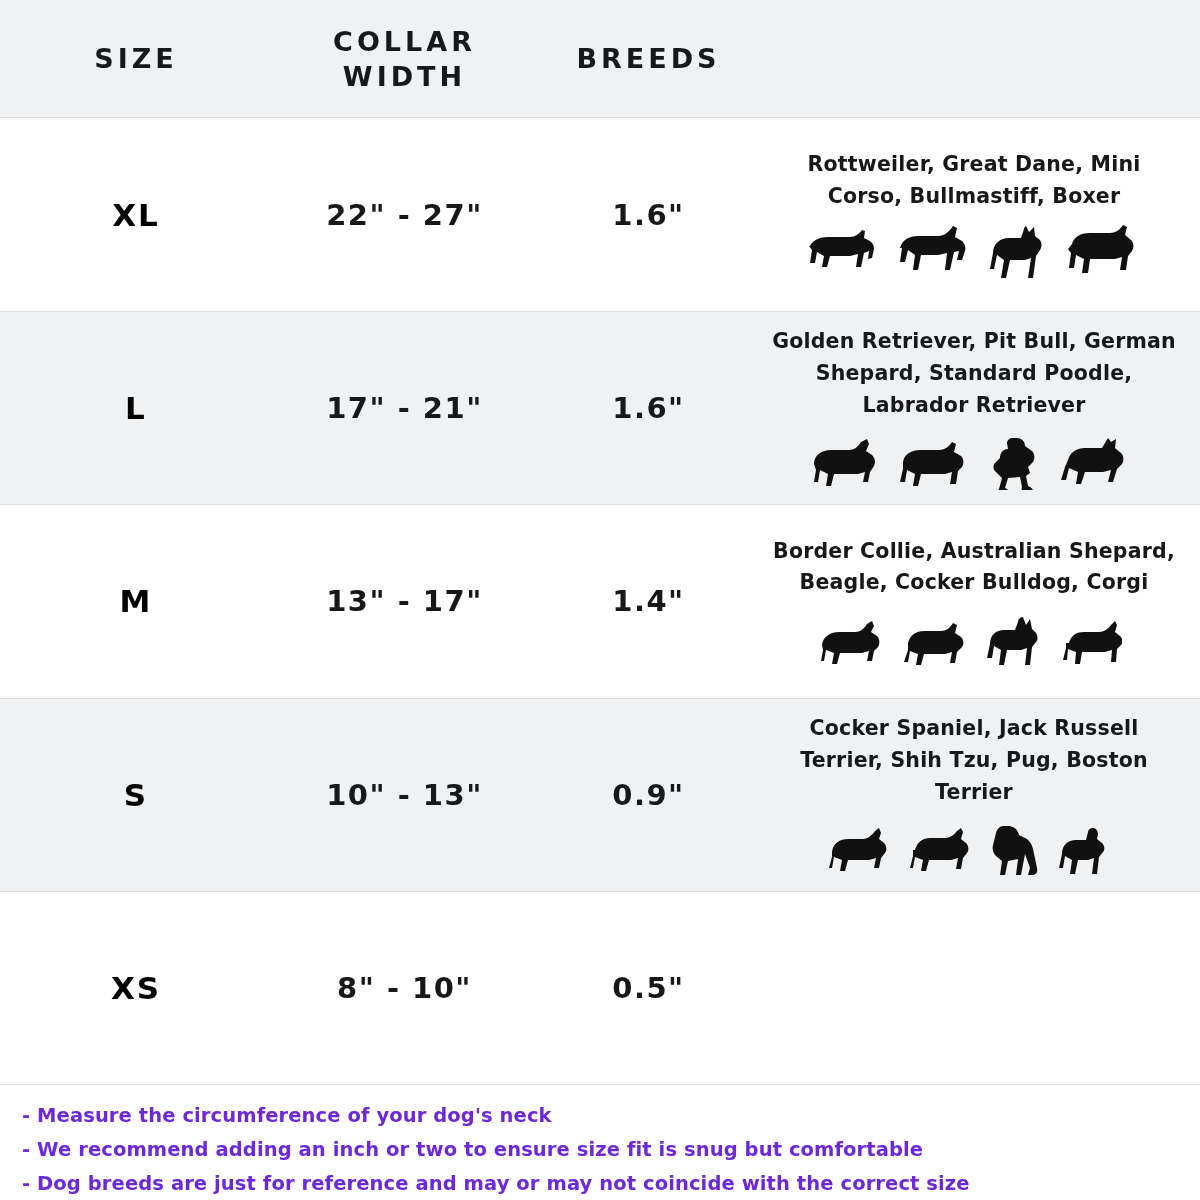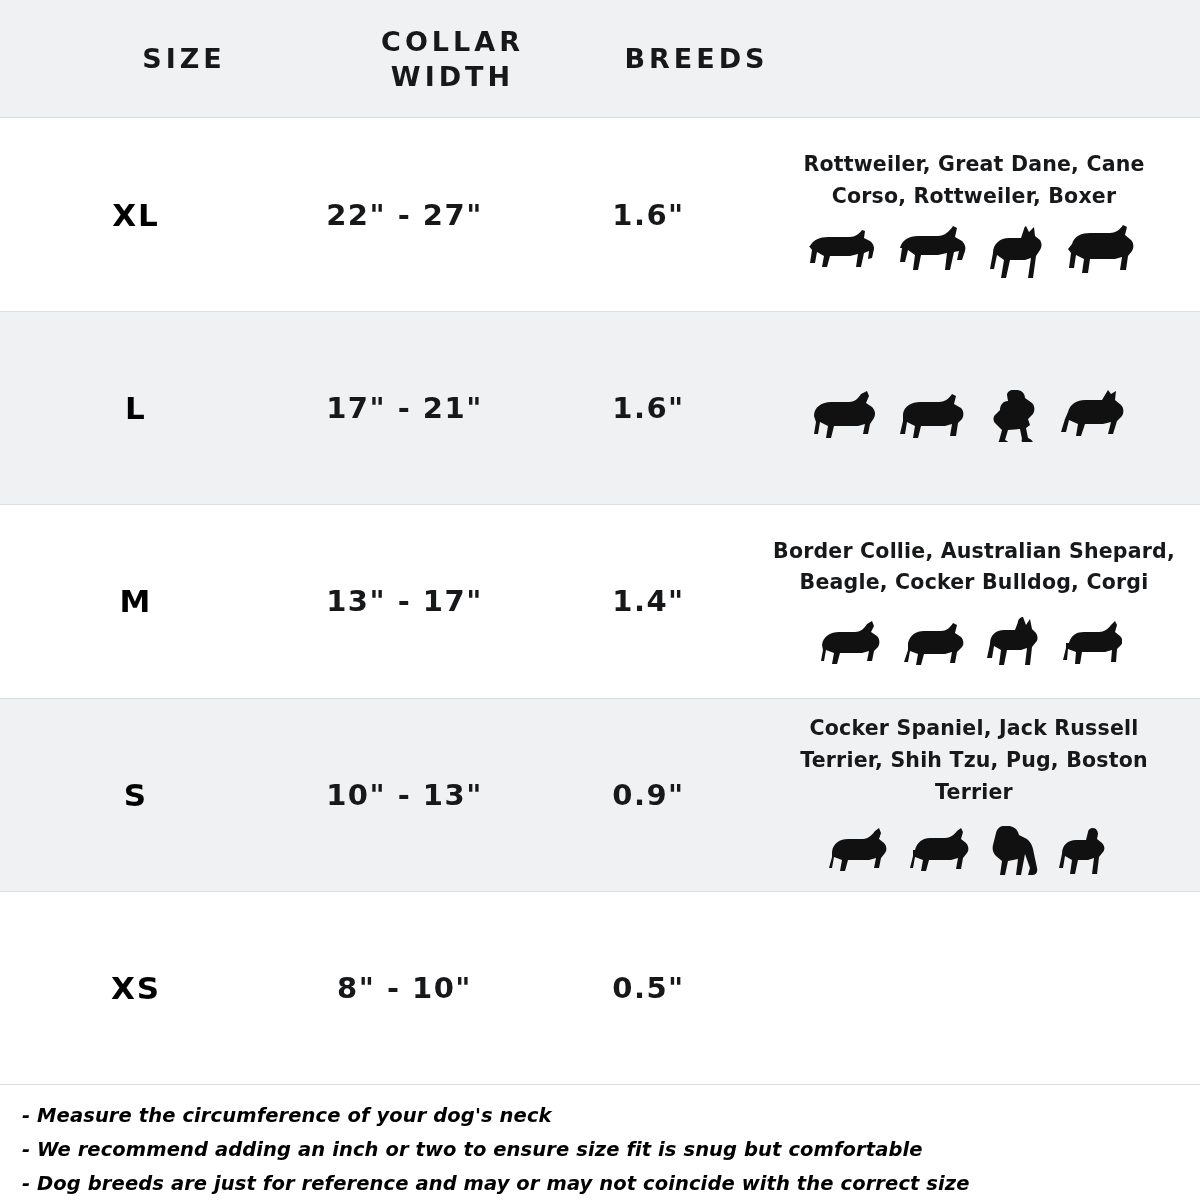--- a/index.html
+++ b/index.html
@@ -14,21 +14,20 @@
     width: 1200px; height: 1200px;
     display: flex; flex-direction: column;
   }
   .chart-header {
     height: 120px;
     display: grid;
     grid-template-columns: 272px 265px 223px 440px;
     align-items: center;
     background: #f0f1f2;
     border-bottom: 1px solid #dcdee0;
-    padding-left: 48px;
   }
   .chart-header .hcell {
     text-align: center;
     font-weight: 700;
     font-size: 27px;
     letter-spacing: 4px;
     line-height: 1.3;
     color: #17181a;
   }
   .chart-row {
@@ -84,23 +83,22 @@
   .breed-icons svg { display: block; }
   .notes {
     flex: 1;
     background: #ffffff;
     padding: 14px 0 0 22px;
   }
   .note-line {
     font-weight: 700;
     font-size: 19.5px;
     line-height: 1.72;
-    color: #000000;
+    color: #6d28d9;
     letter-spacing: 0.1px;
-    font-style: italic;
   }
 </style>
 </head>
 <body>
 
 <div id="size-chart">
 
   <div class="chart-header">
     <div class="hcell">SIZE</div>
     <div class="hcell">
@@ -108,21 +106,21 @@
       <div>WIDTH</div>
     </div>
     <div class="hcell">BREEDS</div>
   </div>
 
   <div class="chart-row plain">
     <div class="cell-size">XL</div>
     <div class="cell-neck">22" - 27"</div>
     <div class="cell-width">1.6"</div>
     <div class="cell-breeds">
-      <div class="breed-text">Rottweiler, Great Dane, Cane Corso, Rottweiler, Boxer</div>
+      <div class="breed-text">Rottweiler, Great Dane, Mini Corso, Bullmastiff, Boxer</div>
       <div class="breed-icons">
         <svg width="76" height="56" viewBox="0 0 76 56">
             <path fill="#111" d="M6 22c3-6 10-9 18-9h22c5 0 9-3 12-7l3 1-1 7 6 3c3 2 4 5 4 8l-2 9-4 1 1-8-5 2-3 14h-5l2-13-8 2H26l-3 11h-5l2-11-7-4-2 11H6l2-13-3-4z"></path>
           </svg>
         <svg width="76" height="56" viewBox="0 0 76 56">
             <path fill="#111" d="M4 24c2-8 9-12 18-12h20c6 0 11-4 15-10l4 2-2 9 7 4c3 3 4 6 3 10l-3 9h-5l2-9-5 1-4 18h-5l2-17-9 2H25l-3 15h-5l2-15-7-5-3 12H4l2-14z"></path>
           </svg>
         <svg width="60" height="56" viewBox="0 0 60 56">
             <path fill="#111" d="M38 2l3 6 5-5 1 9 5 4c2 3 2 7 0 10l-4 6-3 22h-5l3-20-6 2H22l-4 18h-5l3-18-7-5-3 14H2l3-16c0-9 7-15 16-15h12l3-9c0-2 2-3 2-3z"></path>
           </svg>
@@ -131,20 +129,21 @@
           </svg>
       </div>
     </div>
   </div>
 
   <div class="chart-row shaded">
     <div class="cell-size">L</div>
     <div class="cell-neck">17" - 21"</div>
     <div class="cell-width">1.6"</div>
     <div class="cell-breeds">
+      <div class="breed-text">Golden Retriever, Pit Bull, German Shepard, Standard Poodle, Labrador Retriever</div>
       <div class="breed-icons">
         <svg width="72" height="52" viewBox="0 0 72 52">
             <path fill="#111" d="M6 26c0-9 8-14 17-14h18c5 0 9-3 12-8l6-3 2 5-3 7 6 4c3 3 4 7 2 11l-4 6-2 10h-5l2-10-7 2H26l-3 12h-5l2-12-8-4-2 12H6l2-12-2-6z"></path>
           </svg>
         <svg width="72" height="52" viewBox="0 0 72 52">
             <path fill="#111" d="M7 24c1-8 9-12 17-12h19c5 0 10-3 13-8l4 2-2 8 7 4c3 3 3 8 1 11l-4 4-2 13h-6l2-12-7 2H25l-3 12h-5l2-12-8-4-2 12H4l3-13-0-7z"></path>
           </svg>
         <svg width="58" height="54" viewBox="0 0 58 54">
             <path fill="#111" d="M33 2c5 0 8 4 8 8l7 5c3 3 3 8 1 11l-5 5 2 6-4 3 2 10c3 1 5 3 5 5h-9c-2 0-3-2-2-4l-2-10-12 1-3 10c3 1 4 3 4 4h-9c-2 0-2-2-1-3l3-11-7-7c-2-2-2-6 0-8l5-5c0-5 3-9 8-9l-1-6c0-3 3-5 6-5z"></path>
           </svg>

